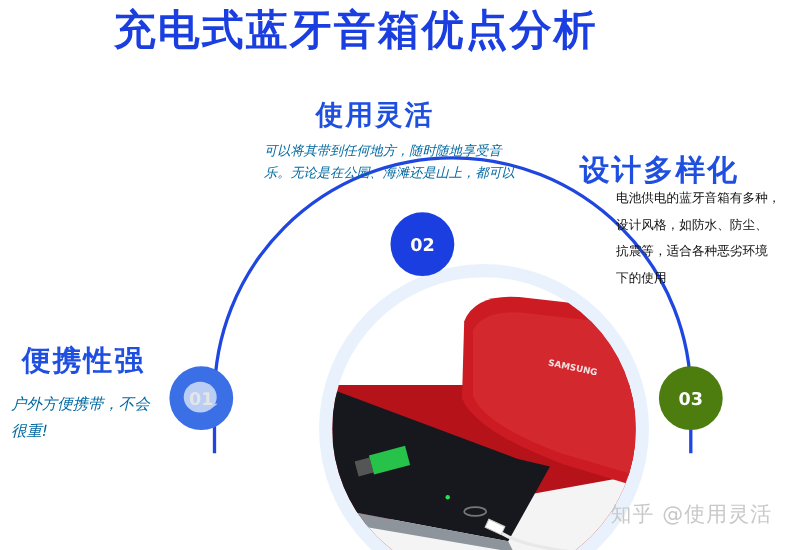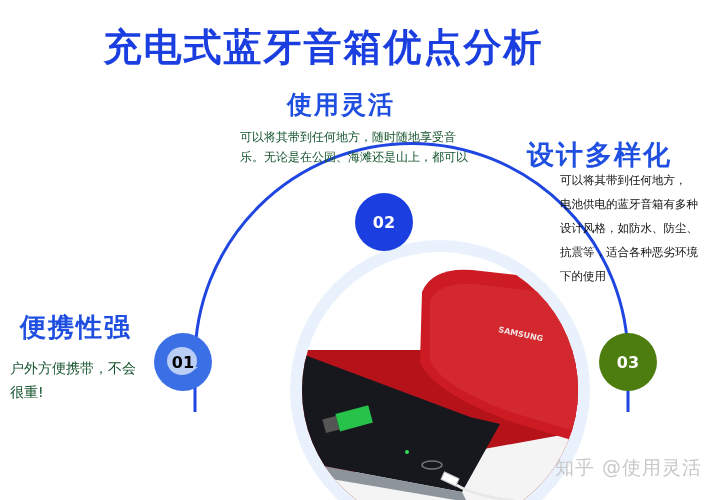--- a/index.html
+++ b/index.html
@@ -1,21 +1,21 @@
 <!DOCTYPE html>
 <html><head>
 <meta charset="utf-8">
 <style>
   html, body { margin:0; padding:0; }
   body { width:716px; height:500px; background:#ffffff; position:relative; overflow:hidden;
          font-family:"DejaVu Sans","Liberation Sans",sans-serif; }
   .title { position:absolute; left:0; width:647px; top:2px; text-align:center;
-           font-size:38px; font-weight:bold; color:#1a3ee0; letter-spacing:2px;margin-top:20px; }
+           font-size:38px; font-weight:bold; color:#1a3ee0; letter-spacing:2px; }
   .h2 { position:absolute; font-size:25px; font-weight:bold; color:#1f4fe0; letter-spacing:2px; }
-  .desc { position:absolute; font-size:12px; color:#14532d; line-height:20px; }
+  .desc { position:absolute; font-size:12px; color:#0369a1; line-height:20px;font-style:italic; }
   .desc2 { position:absolute; font-size:12px; color:#111; line-height:24px; }
   svg.arc { position:absolute; left:0; top:0; }
   .num { position:absolute; border-radius:50%; color:#fff; font-weight:bold; font-size:16px;
          display:flex; align-items:center; justify-content:center; }
   .photo { position:absolute; left:290px; top:240px; width:300px; height:300px; border-radius:50%;
            background:#e9f2fc; overflow:hidden; }
   .photo-inner { position:absolute; left:12px; top:12px; width:276px; height:276px; border-radius:50%;
            background:#ffffff; overflow:hidden; }
   .watermark { position:absolute; left:555px; top:455px; font-size:19px; color:#c8c8c8; letter-spacing:1px; }
 </style>
@@ -60,34 +60,33 @@
 <div class="desc" style="left:240px; top:127px;">
   <div>可以将其带到任何地方，随时随地享受音</div>
   <div>乐。无论是在公园、海滩还是山上，都可以</div>
 </div>
 <div class="num" style="left:355px; top:193px; width:58px; height:58px; background:#1a3ee0;justify-content:center;">
   <span>02</span>
 </div>
 
 <div class="h2" style="left:527px; top:137px; font-size:27px;">设计多样化</div>
 <div class="desc2" style="left:560px; top:168px; font-size:11.5px;">
-  <div>可以将其带到任何地方，</div>
-  <div>电池供电的蓝牙音箱有多种</div>
+  <div>电池供电的蓝牙音箱有多种，</div>
   <div>设计风格，如防水、防尘、</div>
   <div>抗震等，适合各种恶劣环境</div>
   <div>下的使用</div>
 </div>
 <div class="num" style="left:599px; top:333px; width:58px; height:58px; background:#4d7c0f;">
   <span>03</span>
 </div>
 
 <div class="h2" style="left:20px; top:310px; font-size:26px;">便携性强</div>
 <div class="desc" style="left:10px; top:356px; font-size:14px; line-height:24px;">
   <div>户外方便携带，不会</div>
   <div>很重!</div>
 </div>
 <div class="num" style="left:154px; top:333px; width:58px; height:58px; background:#3b6fe6;">
   <span style="position:absolute; left:13px; top:14px; width:30px; height:28px; border-radius:50%; background:#b9cdf5;"></span>
   <span style="position:absolute; left:36px; top:34px; width:0; height:0; border-left:8px solid #b9cdf5; border-bottom:6px solid transparent;"></span>
-  <span style="position:relative; color:#000000;">01</span>
+  <span style="position:relative; color:#e5e5e5;">01</span>
 </div>
 
 <div class="watermark">知乎 @使用灵活</div>
 
 </body></html>

